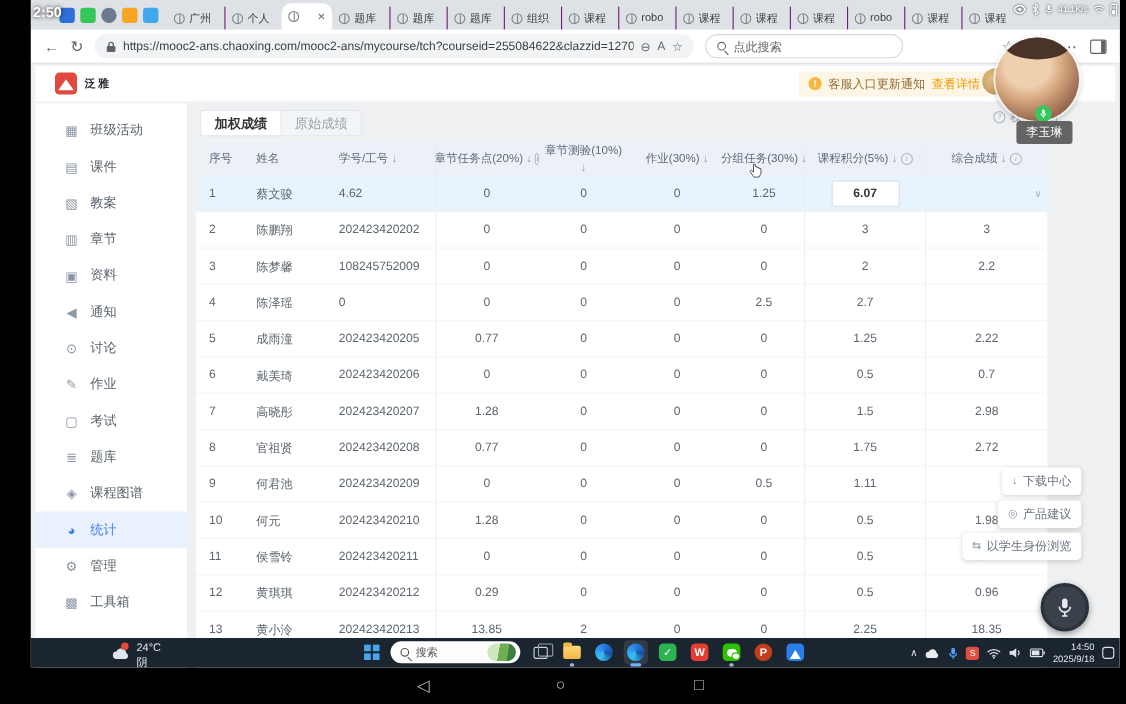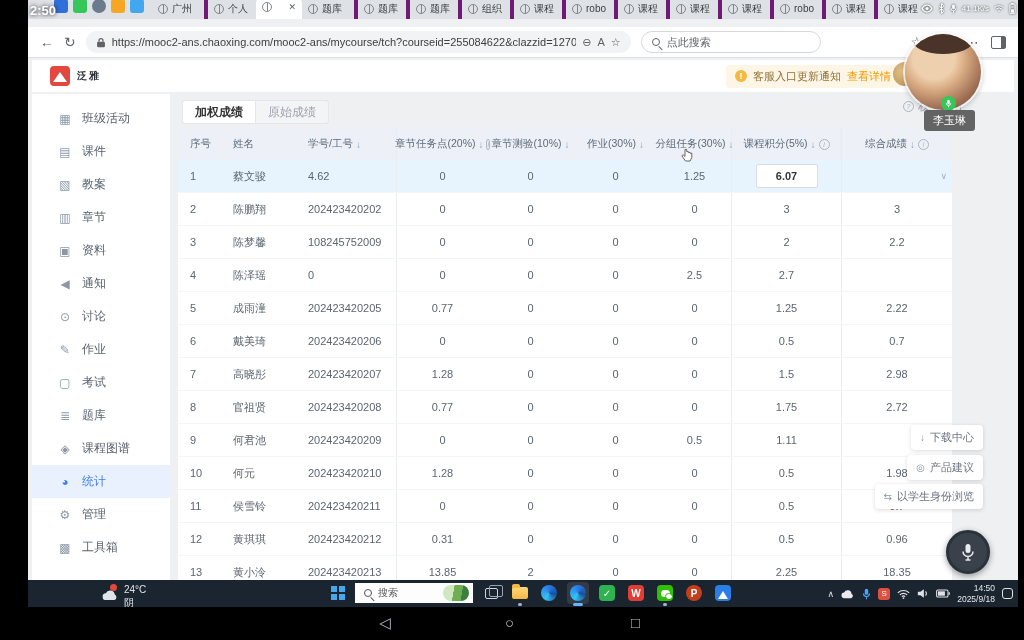--- a/index.html
+++ b/index.html
@@ -14,29 +14,29 @@
     color:#fff; font-size:8px; text-shadow:0 0 3px #000; }
   .a-status svg { display:block; filter:drop-shadow(0 0 1px rgba(0,0,0,.8)); }
   .a-nav { position:absolute; left:0; right:0; bottom:0; height:33px; background:#000; z-index:70; }
   .a-nav span { position:absolute; top:7px; color:#b9bec4; font-size:15px; }
   .nav-back { left:379px; } .nav-home { left:505px; } .nav-recents { left:631px; }
 
   
   .desktop { position:absolute; left:28px; top:0; width:990px; height:607px; background:#eef0f2; overflow:hidden; }
 
   
-  .tabstrip { position:absolute; left:0; top:0; right:0; height:19px; background:#dee1e6;
+  .tabstrip { position:absolute; left:0; top:0; right:0; height:27px; background:#dee1e6;
     display:flex; align-items:flex-end; }
   .pinned { display:flex; gap:5px; padding:0 8px 6px 26px; align-items:flex-end; }
   .fav { width:14px; height:14px; border-radius:3px; }
   .fav-1 { background:#2f6fd8; } .fav-2 { background:#35c75a; } .fav-3 { background:#6b7a8c; border-radius:50%; }
   .fav-4 { background:#f6a623; } .fav-5 { background:#41a8f0; }
   .tabs { display:flex; align-items:flex-end; height:27px; }
   .tab { height:21px; width:52px; display:flex; align-items:center; gap:4px; padding:0 6px;
-    font-size:10px; color:#3d4043; border-left:4px solid #701a75; overflow:hidden; }
+    font-size:10px; color:#3d4043; border-left:1px solid #701a75; overflow:hidden; }
   .tab:first-child { border-left:none; }
   .tab .globe { width:10px; height:10px; border:1px solid #80868b; border-radius:50%; flex:none; position:relative; }
   .tab .globe::after { content:""; position:absolute; left:4px; top:0; bottom:0; width:1px; background:#80868b; }
   .tab .t-label { white-space:nowrap; overflow:hidden; }
   .tab .close { display:none; color:#5f6368; font-size:9px; margin-left:auto; }
   .tab.active { background:#fff; border-radius:9px 9px 0 0; height:24px; border-left:none; width:46px; }
   .tab.active .close { display:block; }
   .tab.active + .tab { border-left:none; }
 
   
@@ -105,21 +105,21 @@
   .hint { position:absolute; left:292px; top:106px; font-size:11px; color:#bfc6cf; z-index:2; white-space:nowrap; }
 
   
   .gtable { position:absolute; left:150px; top:128px; width:774px; bottom:0; background:#fff; overflow:hidden; z-index:2; }
   .thead { display:flex; height:32px; background:#edf1f7; align-items:center; color:#5d6b7c; font-size:10.5px; }
   .th, .td { display:flex; align-items:center; justify-content:center; gap:3px; white-space:nowrap; height:100%; }
   .th:nth-child(1), .td:nth-child(1) { width:45px; justify-content:flex-start; padding-left:12px; }
   .th:nth-child(2), .td:nth-child(2) { width:75px; justify-content:flex-start; padding-left:10px; }
   .th:nth-child(3), .td:nth-child(3) { width:99px; justify-content:flex-start; padding-left:10px; border-right:1px solid #e9edf2; }
   .th:nth-child(4), .td:nth-child(4) { width:91px; }
-  .th:nth-child(5), .td:nth-child(5) { width:85px; }
+  .th:nth-child(5), .td:nth-child(5) { width:85px;flex-direction:column; }
   .th:nth-child(6), .td:nth-child(6) { width:85px; }
   .th:nth-child(7), .td:nth-child(7) { width:74px; border-right:1px solid #e9edf2; position:relative; }
   .th:nth-child(8), .td:nth-child(8) { width:110px; border-right:1px solid #e9edf2; }
   .th:nth-child(9), .td:nth-child(9) { width:110px; }
   .sort { color:#8aa2bd; font-size:10px; } .sort:empty { display:none; }
   .info { width:11px; height:11px; border:1px solid #aab6c4; border-radius:50%; font-size:7px; color:#aab6c4;
     display:inline-flex; align-items:center; justify-content:center; font-style:italic; }
   .info:empty { display:none; }
   .tbody { display:block; }
   .trow { display:flex; height:33px; align-items:center; border-bottom:1px solid #f3f5f7;
@@ -147,21 +147,21 @@
     color:#e8eaed; z-index:30; }
   .weather { position:absolute; left:74px; top:3px; display:flex; gap:5px; align-items:center; }
   .w-cloud { position:relative; }
   .w-badge { position:absolute; left:8px; top:-3px; width:7px; height:7px; border-radius:50%; background:#e0493c; }
   .w-text { font-size:10px; line-height:1.3; color:#dfe3e8; }
   .tb-center { position:absolute; left:300px; top:2px; display:flex; align-items:center; gap:7px; }
   .start { width:14px; height:14px; position:relative; margin:0 3px; }
   .start i { position:absolute; width:6px; height:6px; background:#45a8ee; }
   .start i:nth-child(1){left:0;top:0;} .start i:nth-child(2){left:8px;top:0;}
   .start i:nth-child(3){left:0;top:8px;} .start i:nth-child(4){left:8px;top:8px;}
-  .tb-search { width:118px; height:20px; background:#fdfdfd; border-radius:0; display:flex; align-items:center;
+  .tb-search { width:118px; height:20px; background:#fdfdfd; border-radius:10px; display:flex; align-items:center;
     gap:6px; padding:0 4px 0 9px; color:#555; font-size:10px; }
   .tb-search .mag { border-color:#555; } .tb-search .mag::after { background:#555; }
   .tb-search .s-label { flex:1; }
   .s-img { width:26px; height:16px; border-radius:8px; background:linear-gradient(100deg,#cfe8c0 0 40%, #6fae52 41% 70%, #3c7f3f 71%); }
   .tb-icon { width:22px; height:22px; border-radius:4px; display:flex; align-items:center; justify-content:center;
     position:relative; }
   .tb-icon .dot { position:absolute; bottom:-2px; left:50%; transform:translateX(-50%); width:4px; height:3px;
     border-radius:2px; background:#9fb6c9; }
   .tb-icon.open-wide .dot { width:10px; background:#6cb4ff; }
   .tb-icon.active-app { background:rgba(255,255,255,.1); }
@@ -567,21 +567,21 @@
         <div class="td">0</div>
         <div class="td">0</div>
         <div class="td">0</div>
         <div class="td">0.5</div>
         <div class="td">0.7</div>
       </div>
         <div class="trow">
         <div class="td">12</div>
         <div class="td">黄琪琪</div>
         <div class="td">202423420212</div>
-        <div class="td">0.31</div>
+        <div class="td">0.29</div>
         <div class="td">0</div>
         <div class="td">0</div>
         <div class="td">0</div>
         <div class="td">0.5</div>
         <div class="td">0.96</div>
       </div>
         <div class="trow">
         <div class="td">13</div>
         <div class="td">黄小泠</div>
         <div class="td">202423420213</div>

